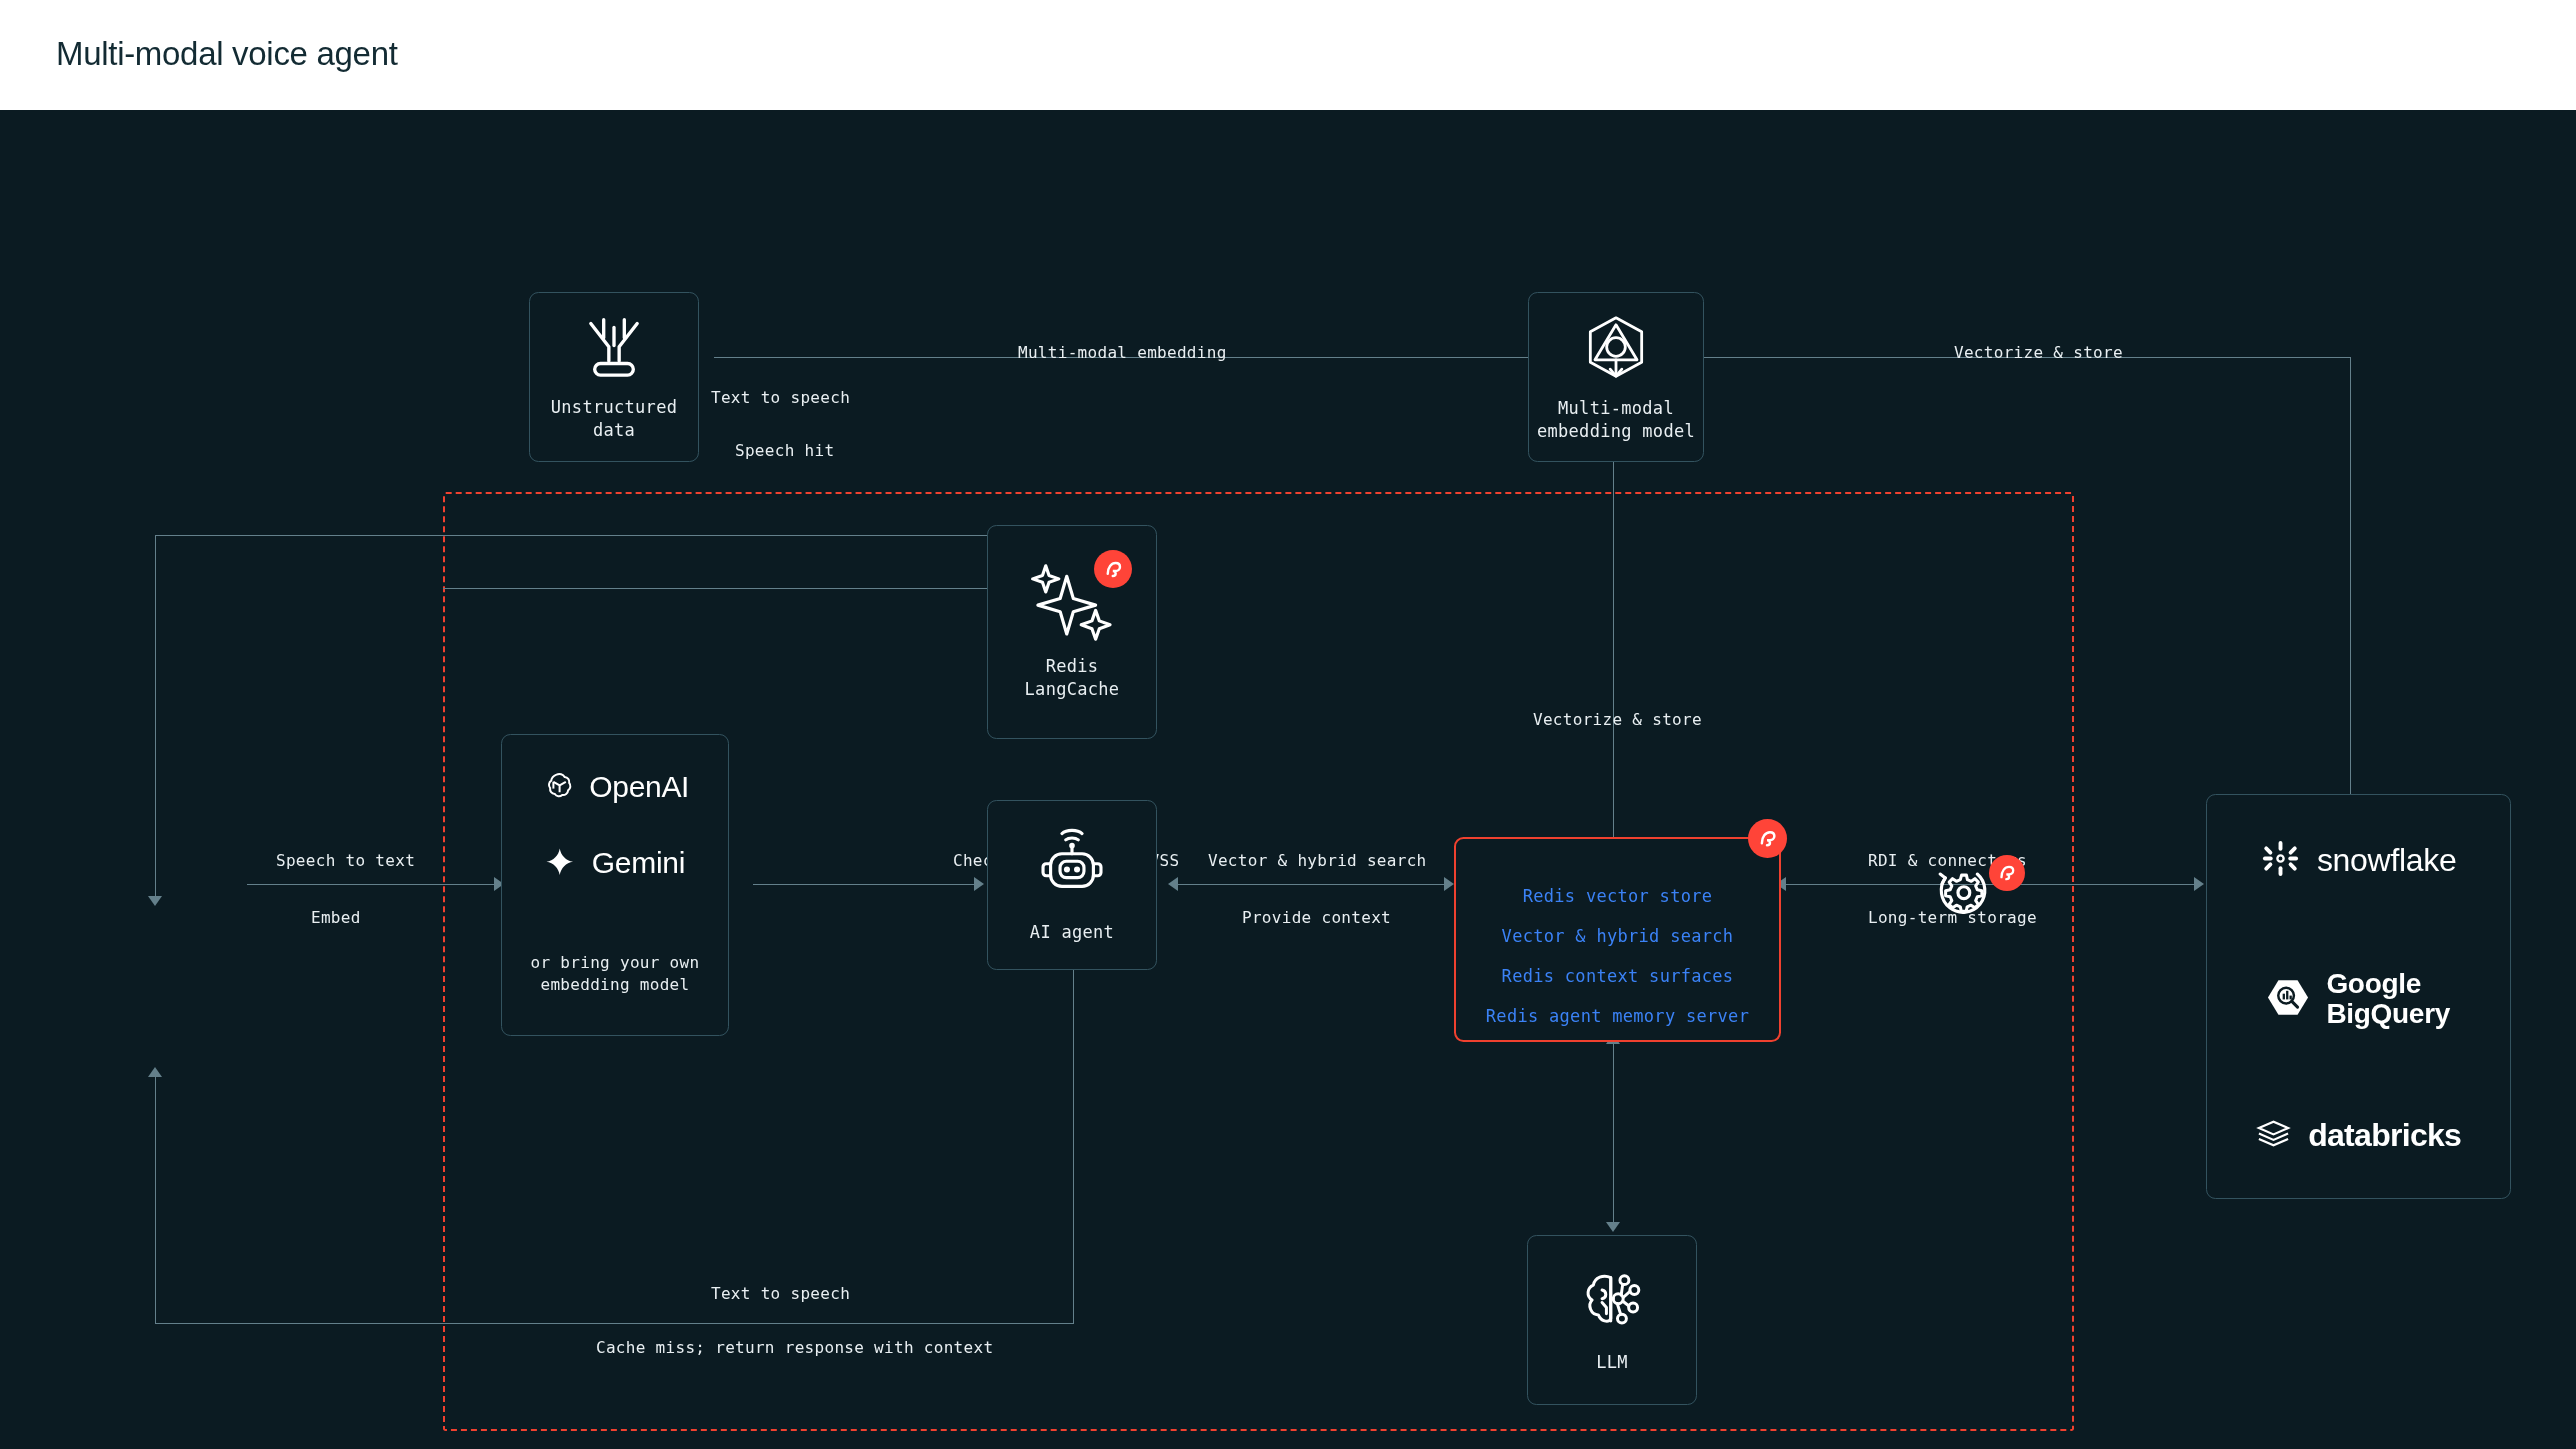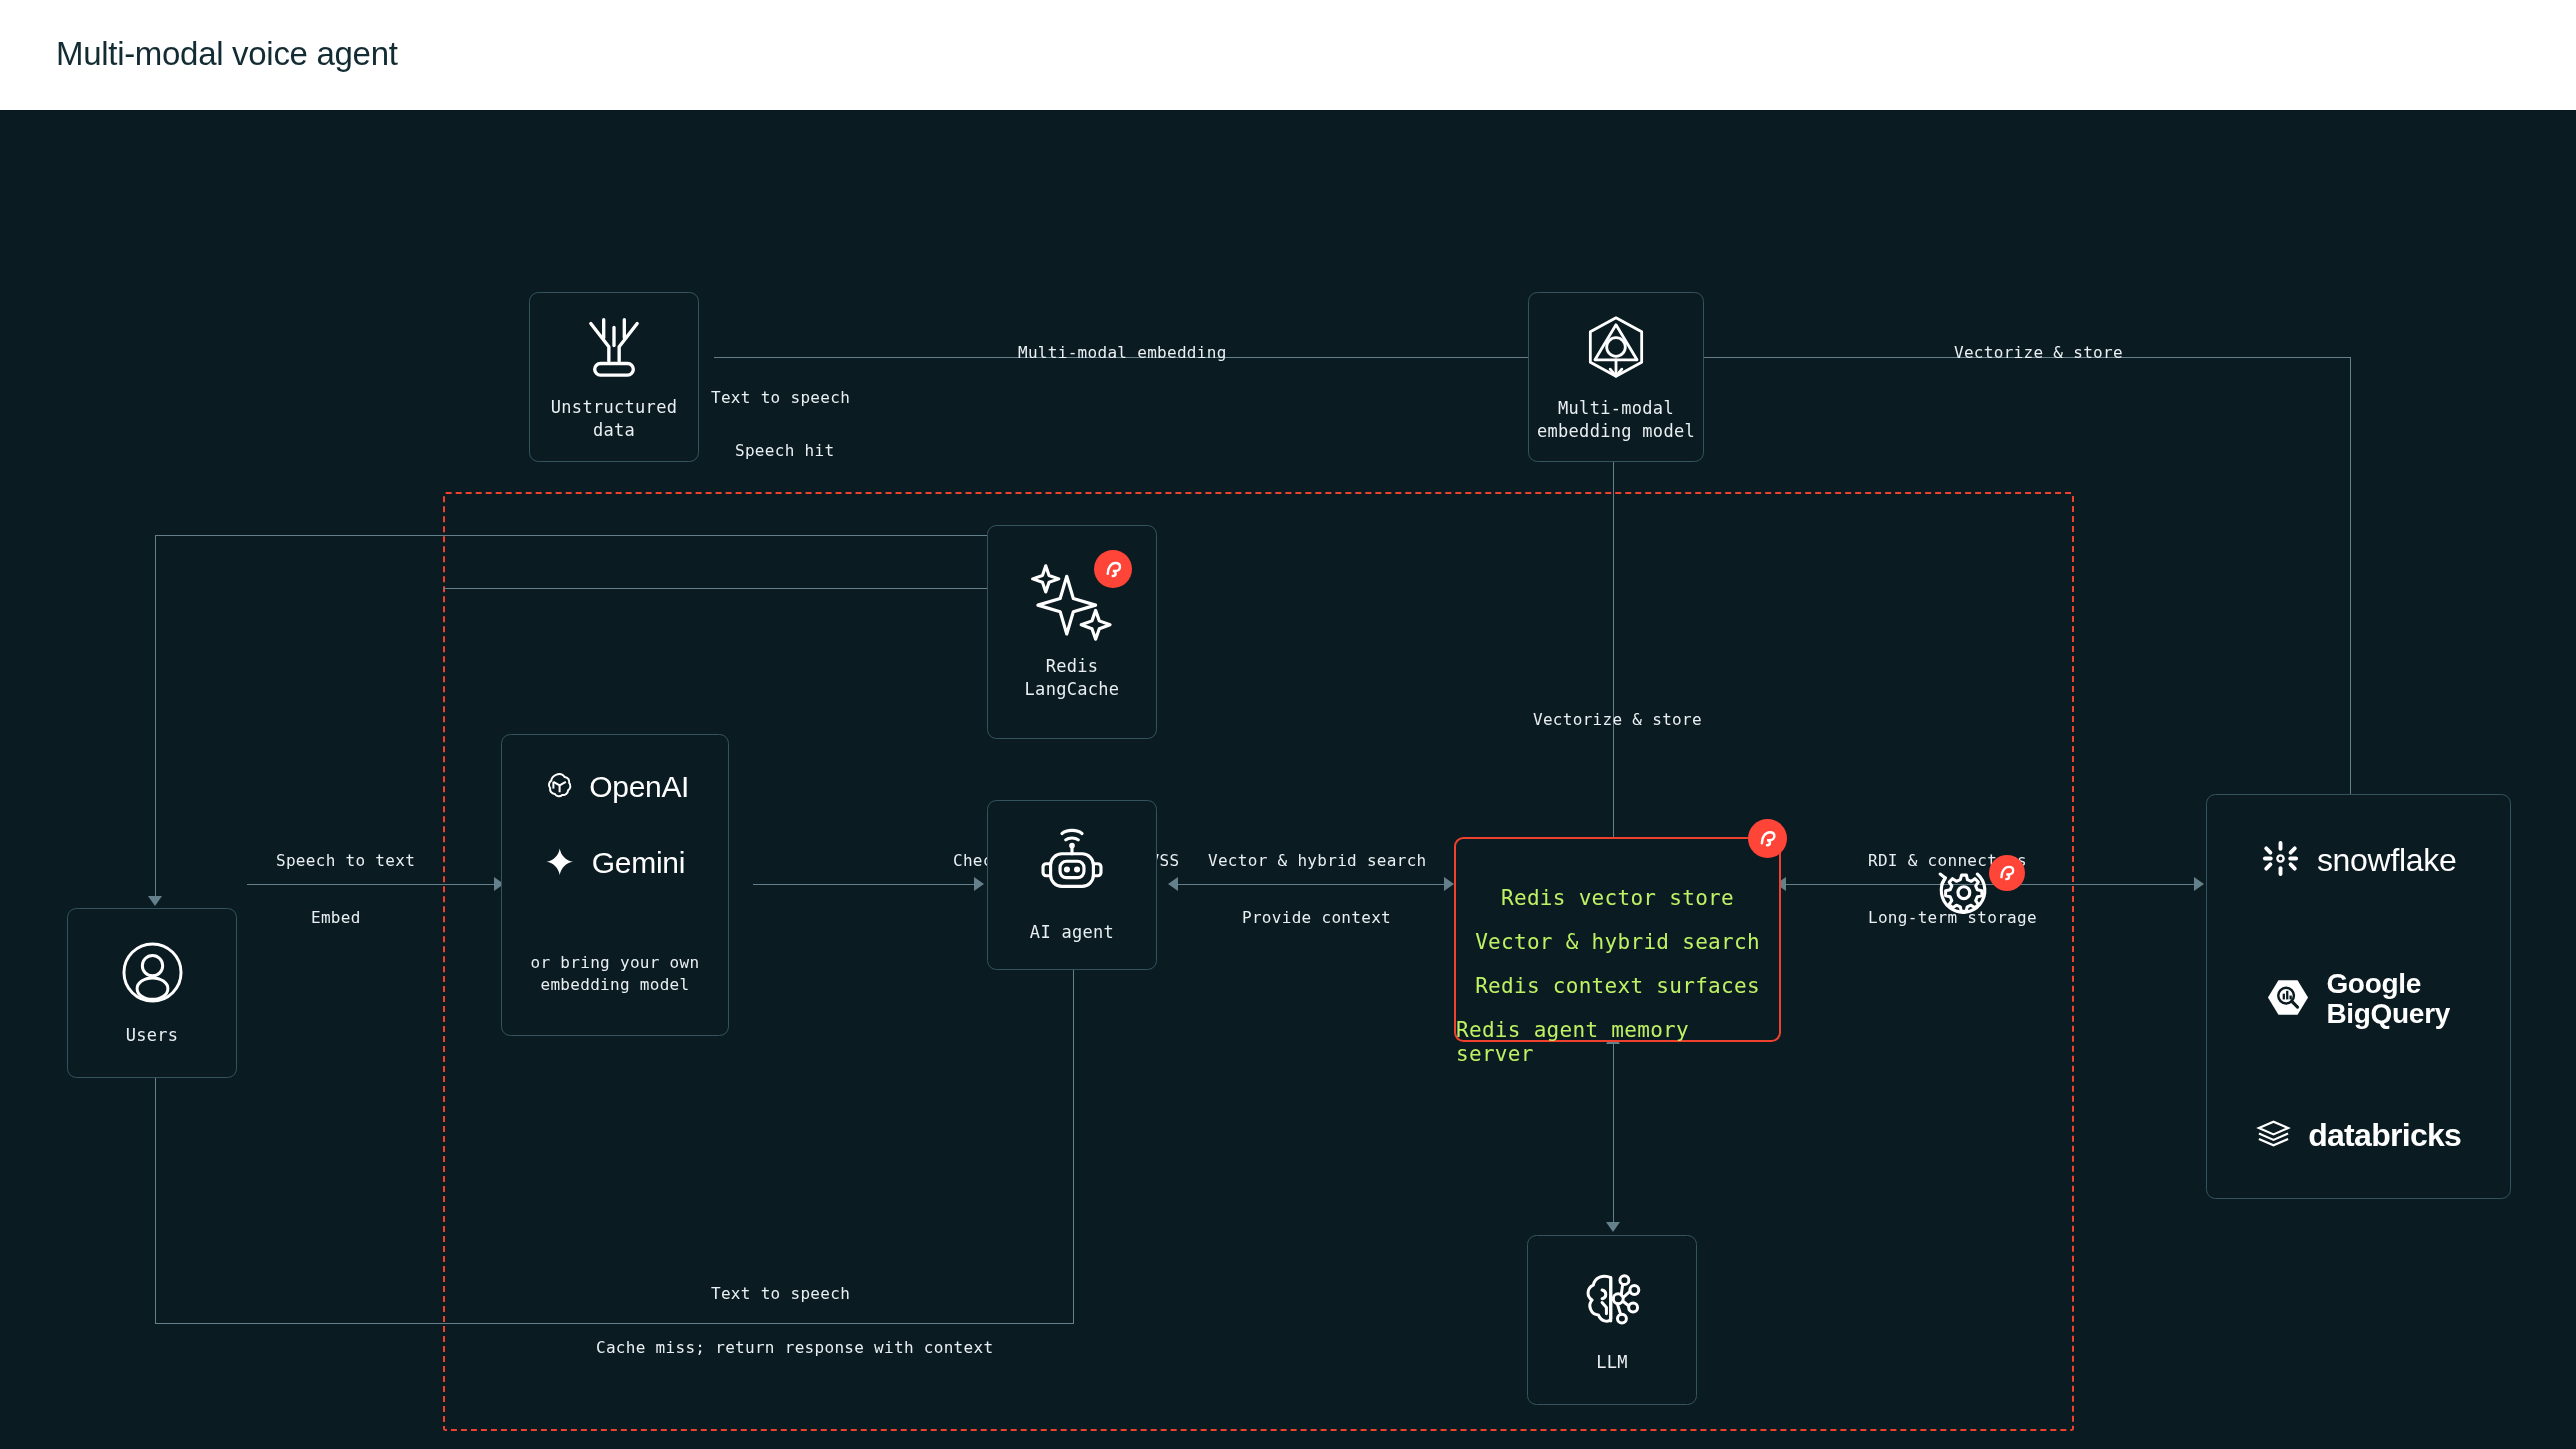--- a/index.html
+++ b/index.html
@@ -43,21 +43,21 @@
   
   .redis-badge{position:absolute;border-radius:50%;background:#ff4438;
         display:flex;align-items:center;justify-content:center;}
   .redis-badge svg{display:block;}
 
   
   #redis-store{position:absolute;box-sizing:border-box;border:2px solid #f0412f;
         border-radius:9.4px;background:#0b1b22;
         display:flex;flex-direction:column;align-items:center;justify-content:space-around;
         padding:27px 0;}
-  #redis-store .line{color:#bef264;font-size:21px;letter-spacing:0.3px;margin-top:20px;}
+  #redis-store .line{color:#3b82f6;font-size:17px;letter-spacing:0.3px;margin-top:20px;}
 
   
   #context-engine{position:absolute;box-sizing:border-box;
         border:2px dashed #f0412f;border-radius:2.7px;background:transparent;}
 
   
   .brand-row{display:flex;align-items:center;justify-content:center;gap:17.4px;}
   .brand-text{color:#ffffff;font-family:"Liberation Sans","DejaVu Sans",sans-serif;}
 </style>
 </head>
@@ -253,30 +253,20 @@
         <path d="M28 26 H30"></path>
         <path d="M36.4 23.2 L37.6 14.4"></path>
         <path d="M38 25 L43.5 20"></path>
         <path d="M37.8 28 L42.4 31.6"></path>
         <path d="M33.2 29.8 L36 38.6"></path>
       </svg>
     </span>
     <div class="node-label" style="margin-top:14.8px;">LLM</div>
   </div>
 
-  <div class="node" style="left:67px;top:798px;width:170px;height:170px;">
-    <span class="icon">
-      <svg width="67" height="67" viewBox="0 0 54 54" fill="none" stroke="#ffffff" stroke-width="2.4" stroke-linecap="round" stroke-linejoin="round">
-        <circle cx="27" cy="27" r="23"></circle>
-        <circle cx="27" cy="21.5" r="8.2"></circle>
-        <ellipse cx="27" cy="40" rx="12.4" ry="8.6"></ellipse>
-      </svg>
-    </span>
-    <div class="node-label" style="margin-top:14.8px;">Users</div>
-  </div>
 
   <div style="position:absolute;left:1919px;top:749px;width:107px;height:67px;">
     <span class="icon" style="position:absolute;left:12px;top:1.3px;">
       <svg width="67" height="64" viewBox="0 0 52 50" fill="none" stroke="#ffffff" stroke-width="2.5" stroke-linecap="round" stroke-linejoin="round">
         <path d="M11 14 A17 17 0 1 0 36 11"></path>
         <path d="M7 11 L11 14 L8.4 18.6"></path>
         <path d="M24 11.5 L28 11.5 L28.8 15.2 L32 16.6 L35 14.4 L37.8 17.2 L35.6 20.4
                  L37 23.6 L40.7 24.4 L40.7 28.4 L37 29.2 L35.6 32.4 L37.8 35.6 L35 38.4
                  L31.8 36.2 L28.6 37.6 L27.8 41.3 L23.8 41.3 L23 37.6 L19.8 36.2
                  L16.6 38.4 L13.8 35.6 L16 32.4 L14.6 29.2 L10.9 28.4 L10.9 24.4

